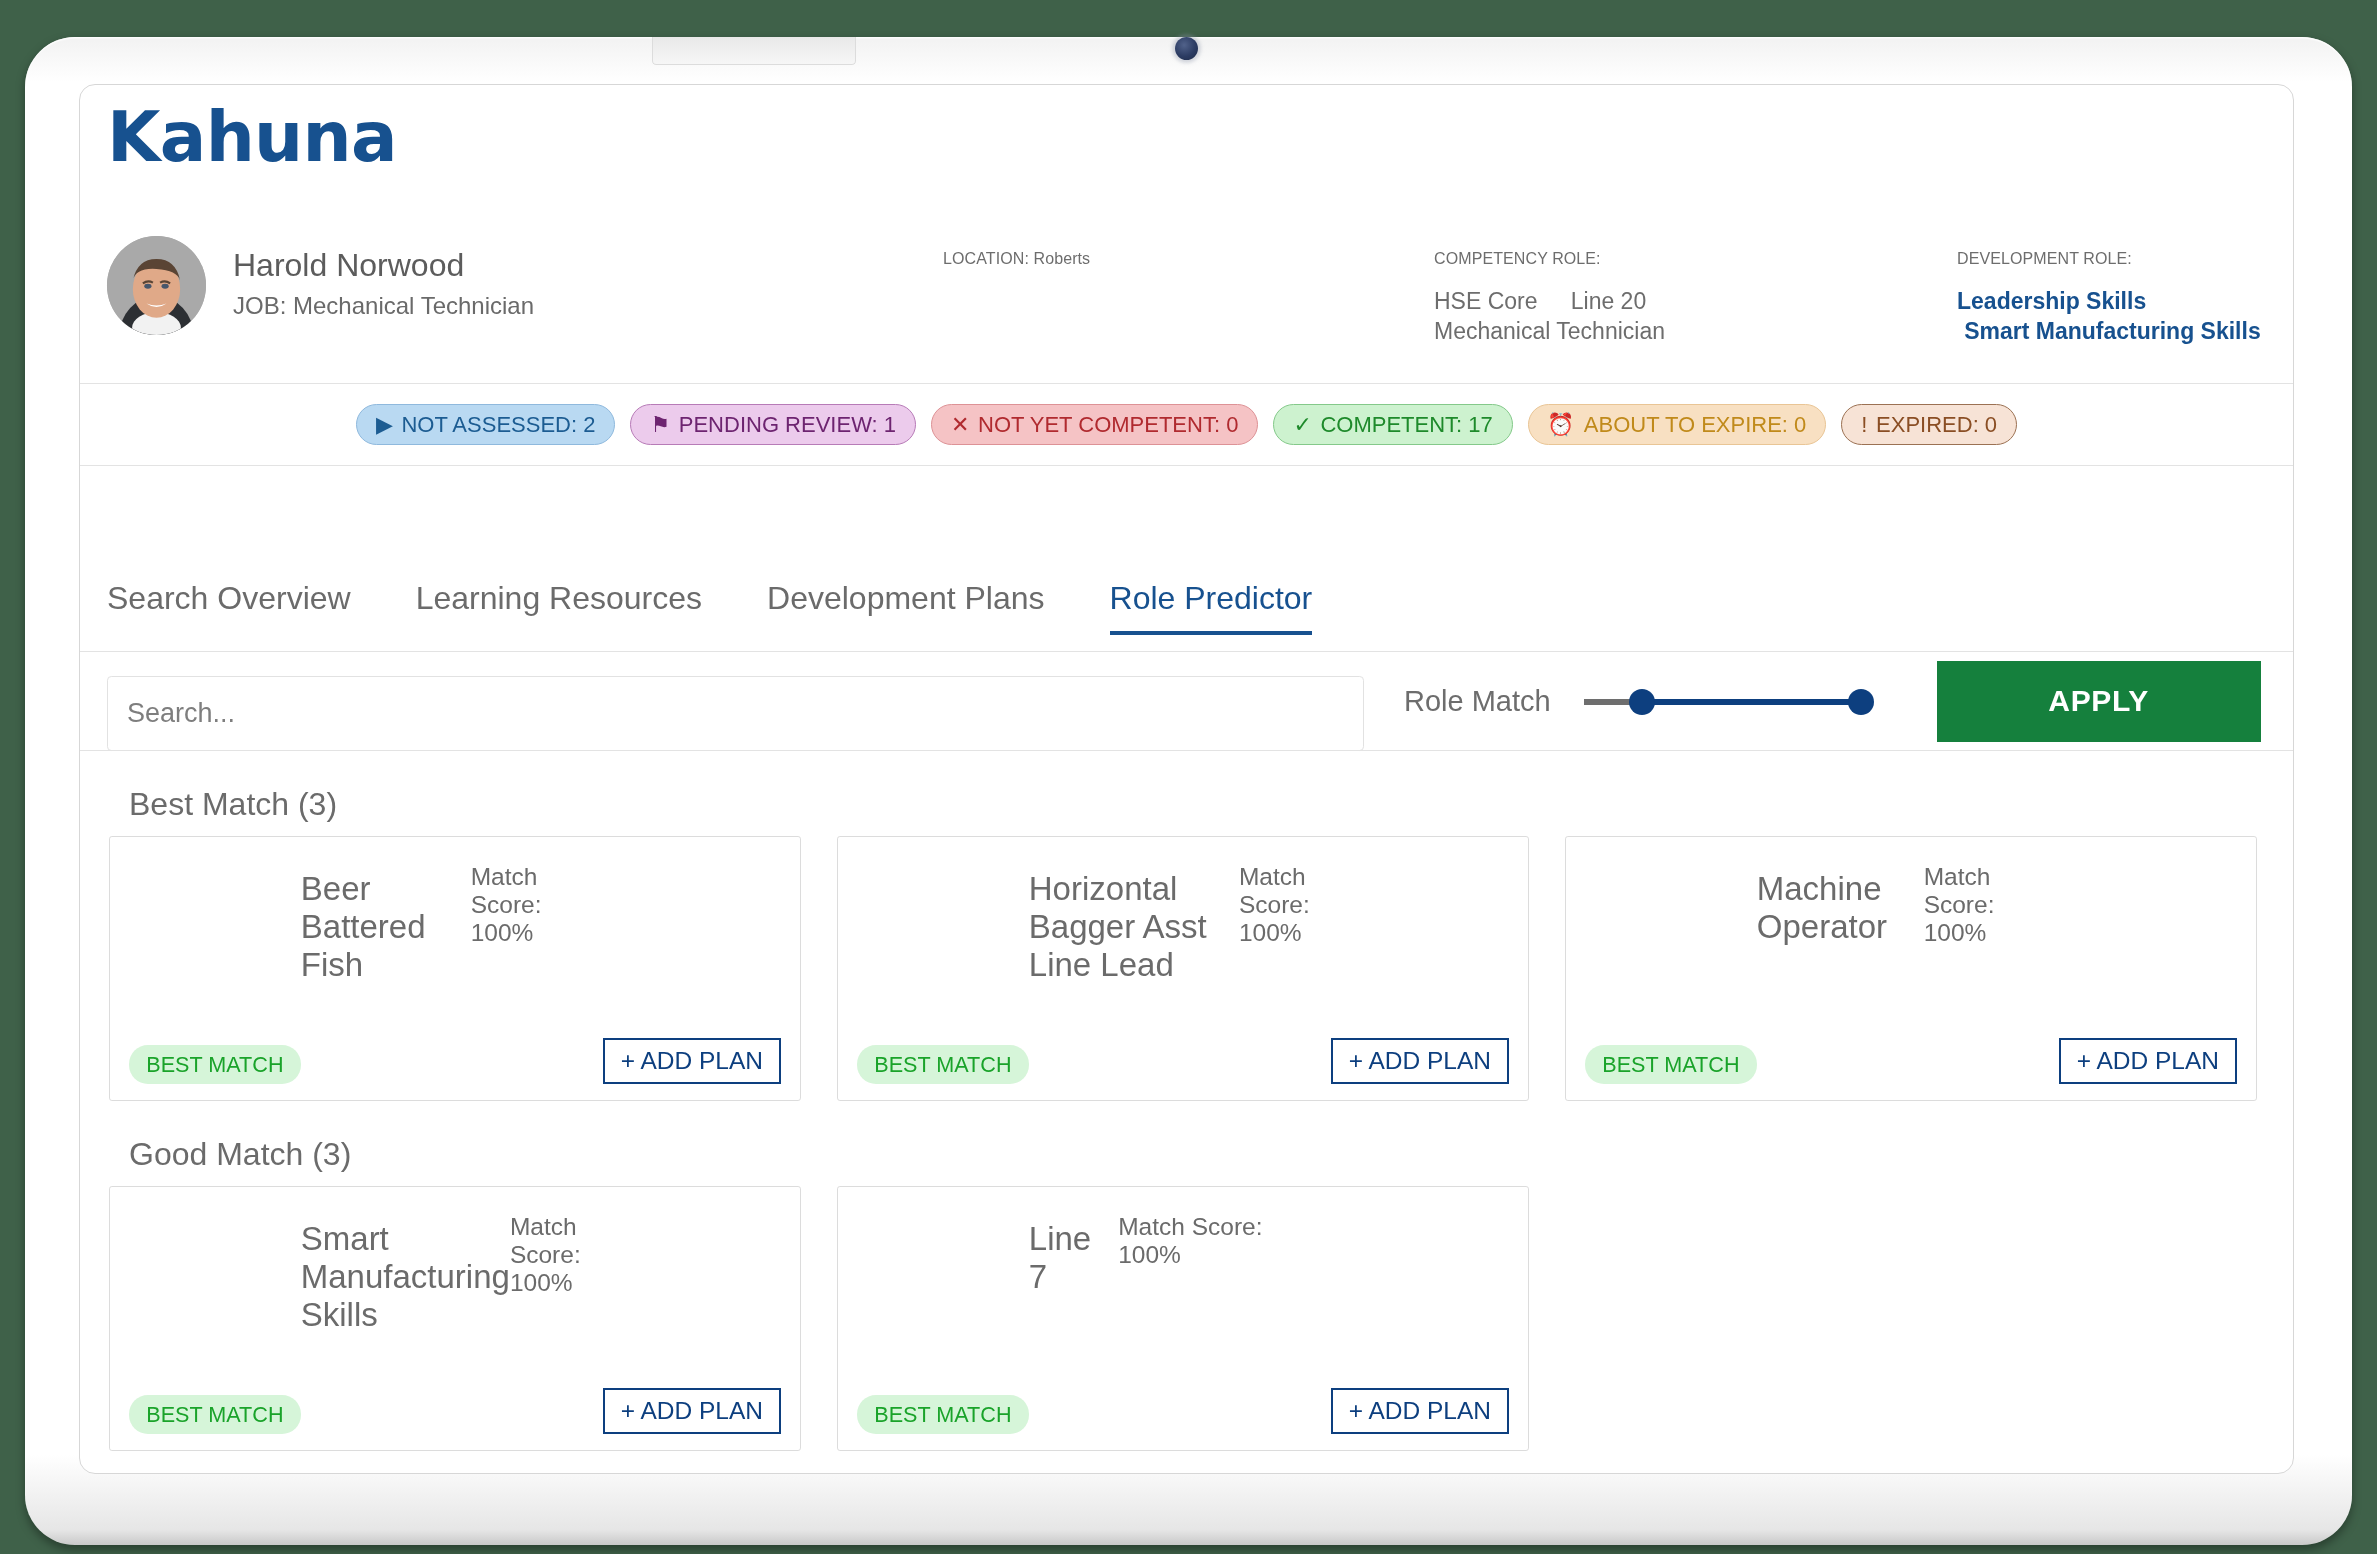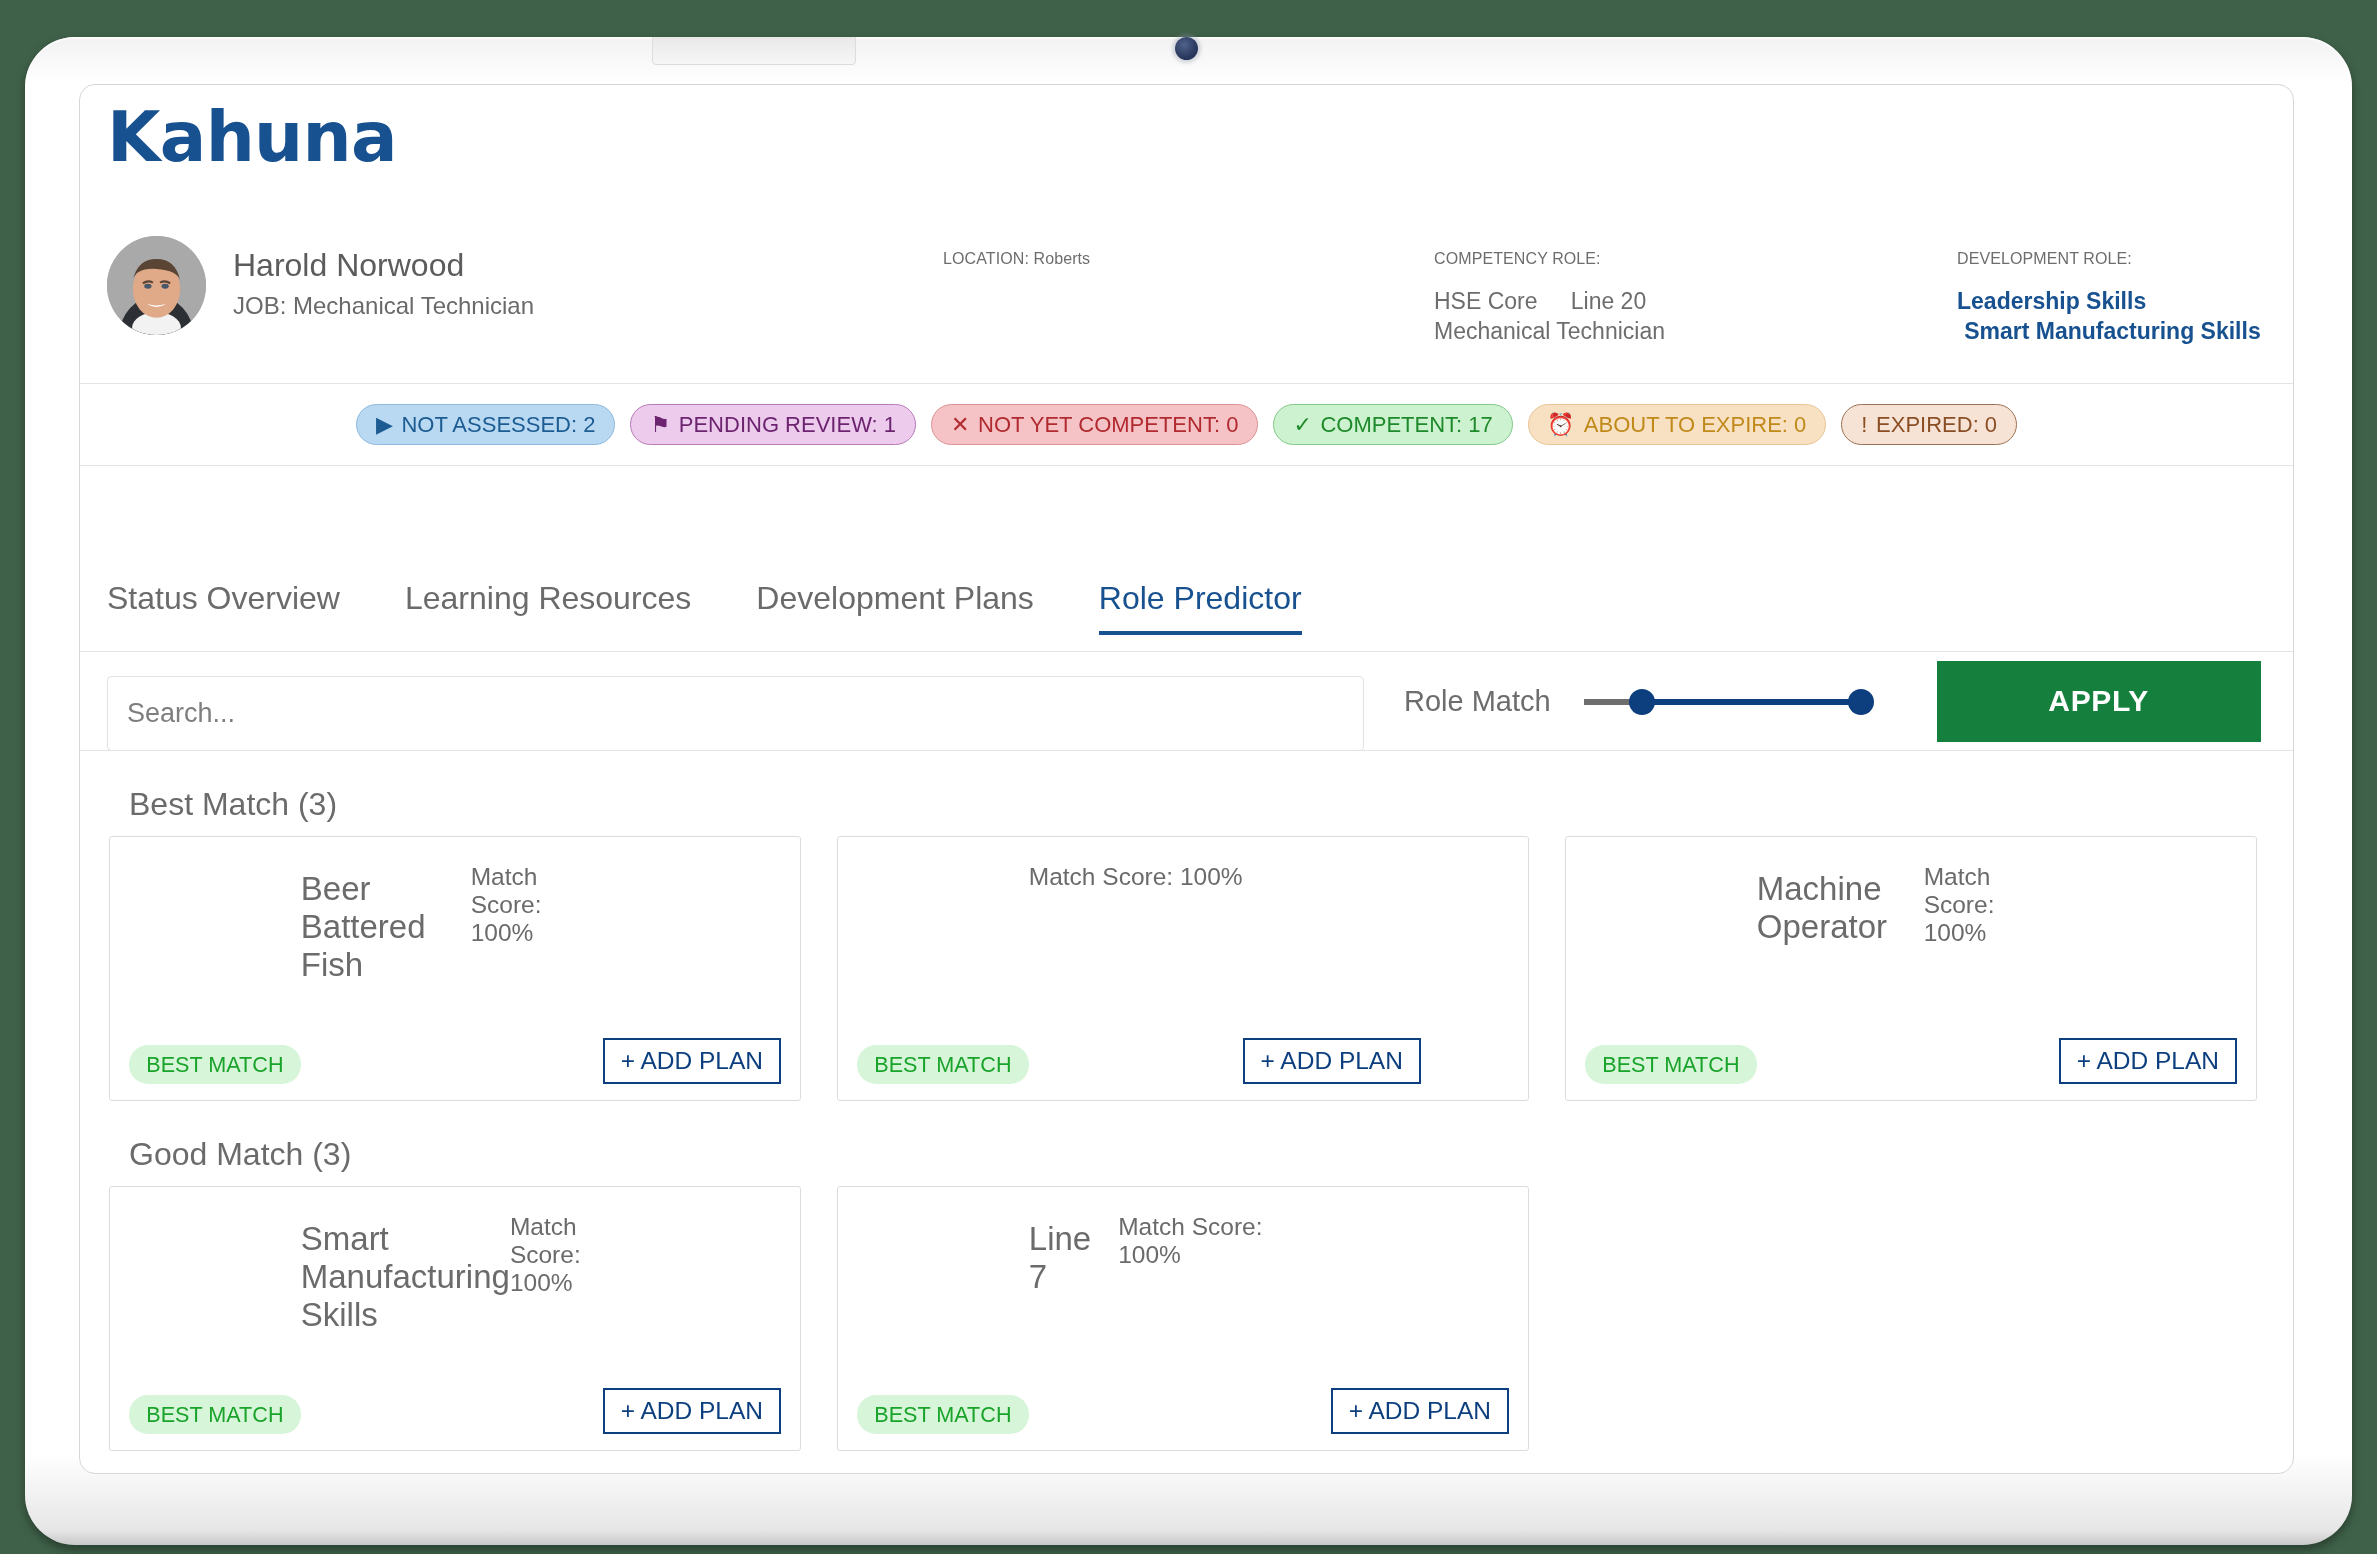--- a/index.html
+++ b/index.html
@@ -432,21 +432,21 @@
       </div>
       <div class="badge b-expired">
         <span class="bicon">!</span>
         <span>EXPIRED: 0</span>
       </div>
     </div>
 
   <div class="divider divider-2"></div>
 
   <div class="tabs" id="tabs">
-      <div class="tab">Status Overview</div>
+      <div class="tab">Search Overview</div>
       <div class="tab">Learning Resources</div>
       <div class="tab">Development Plans</div>
       <div class="tab active">Role Predictor</div>
     </div>
 
   <div class="divider divider-4"></div>
 
   <div class="filterbar">
     <input class="search-input" type="text" placeholder="Search..." style="">
     <div class="rolematch-label">Role Match</div>
@@ -468,20 +468,21 @@
           <div class="match-chip">BEST MATCH</div>
           <div class="card-title">Beer Battered Fish</div>
           <div class="card-score">Match Score: 100%</div>
           <div class="progress">
             <div class="fill" style="width: 100%;"></div>
           </div>
           <button class="add-plan">+ ADD PLAN</button>
         </div>
         <div class="card">
           <div class="match-chip">BEST MATCH</div>
+          <div class="card-title">Horizontal Bagger Asst Line Lead</div>
           <div class="card-score">Match Score: 100%</div>
           <div class="progress">
             <div class="fill" style="width: 100%;"></div>
           </div>
           <button class="add-plan">+ ADD PLAN</button>
         </div>
         <div class="card">
           <div class="match-chip">BEST MATCH</div>
           <div class="card-title">Machine Operator</div>
           <div class="card-score">Match Score: 100%</div>

